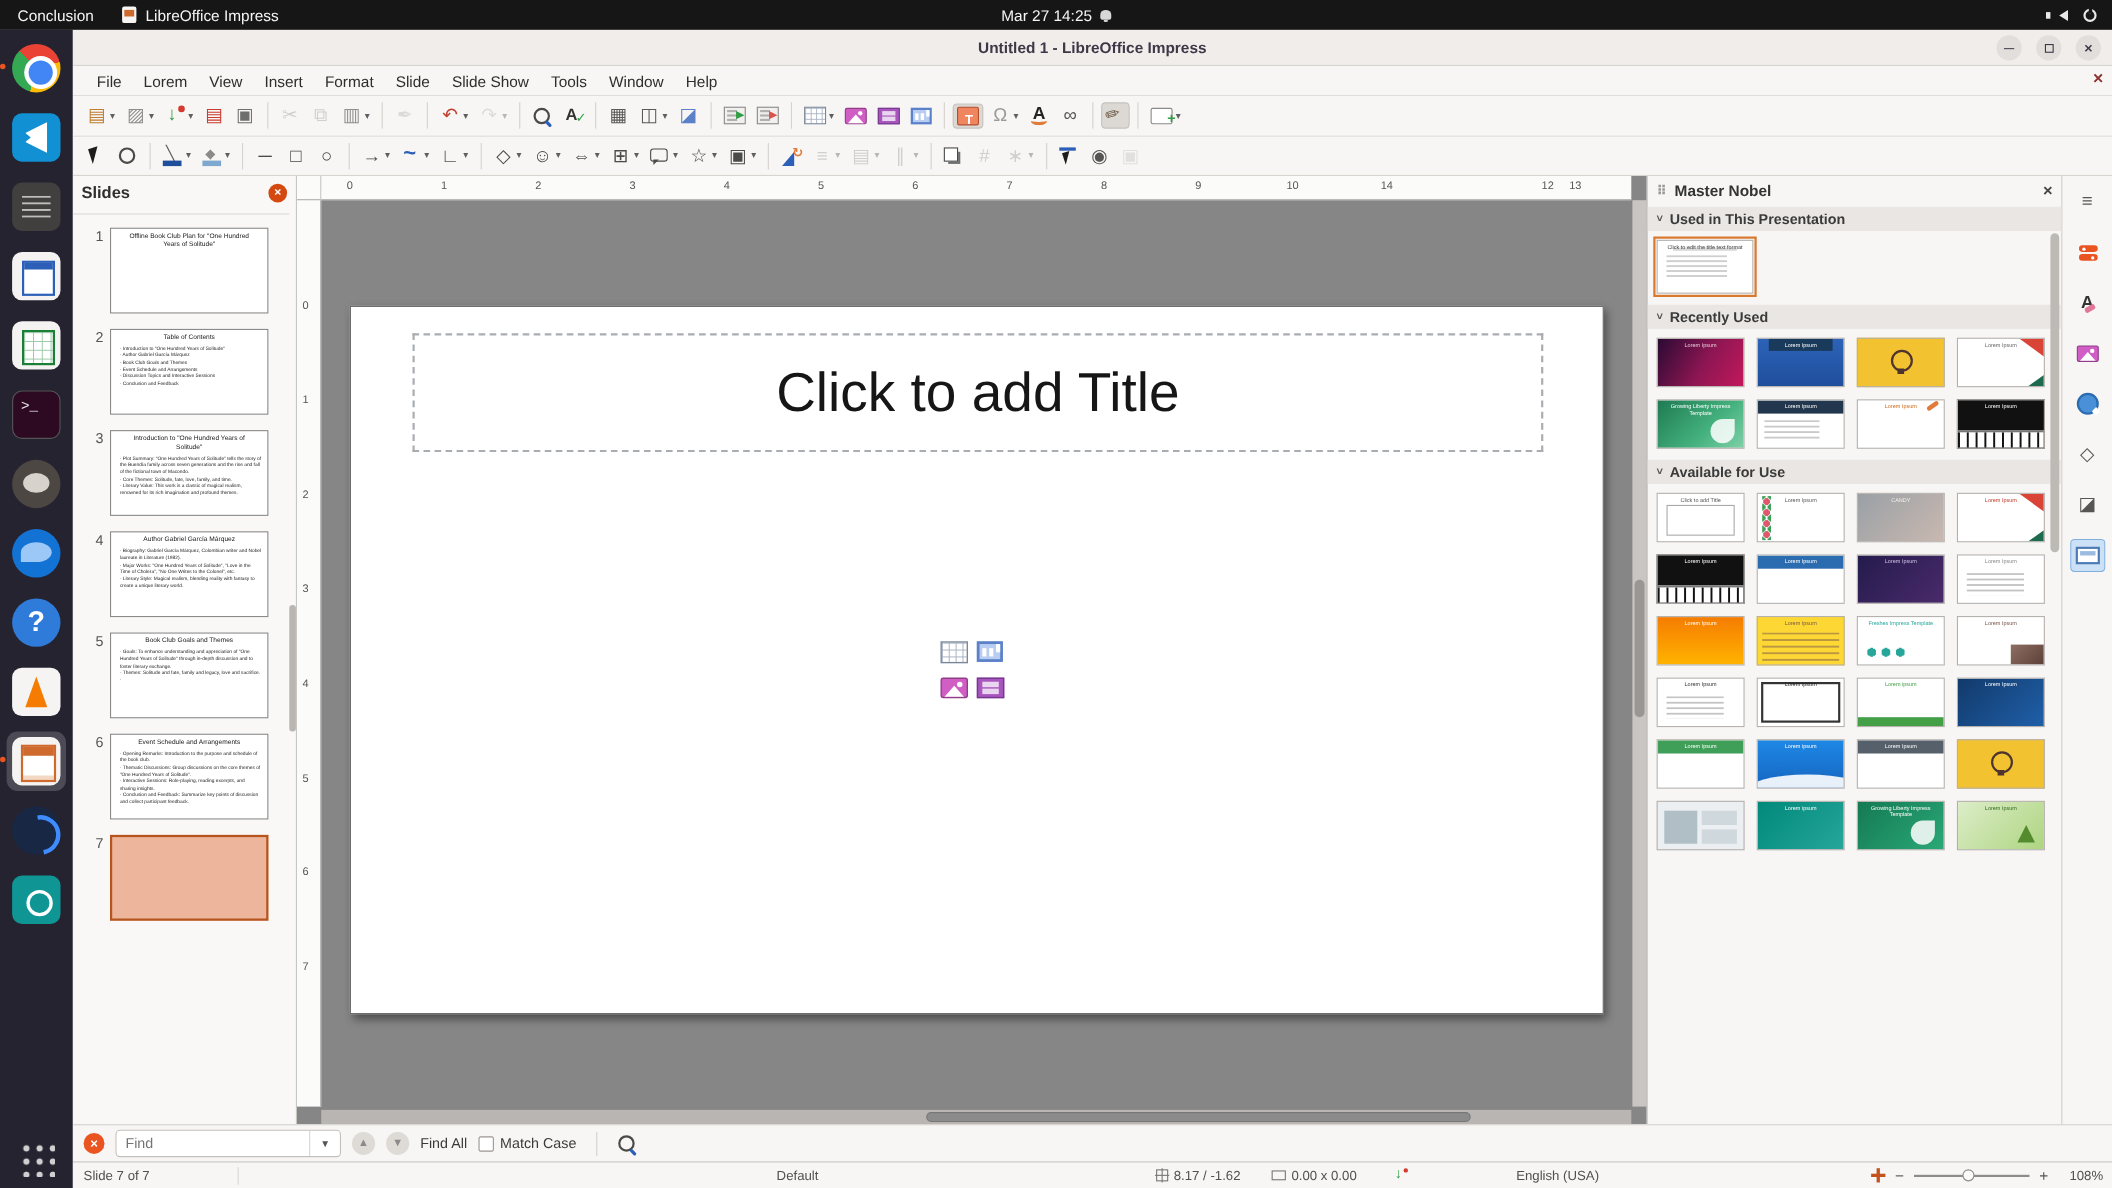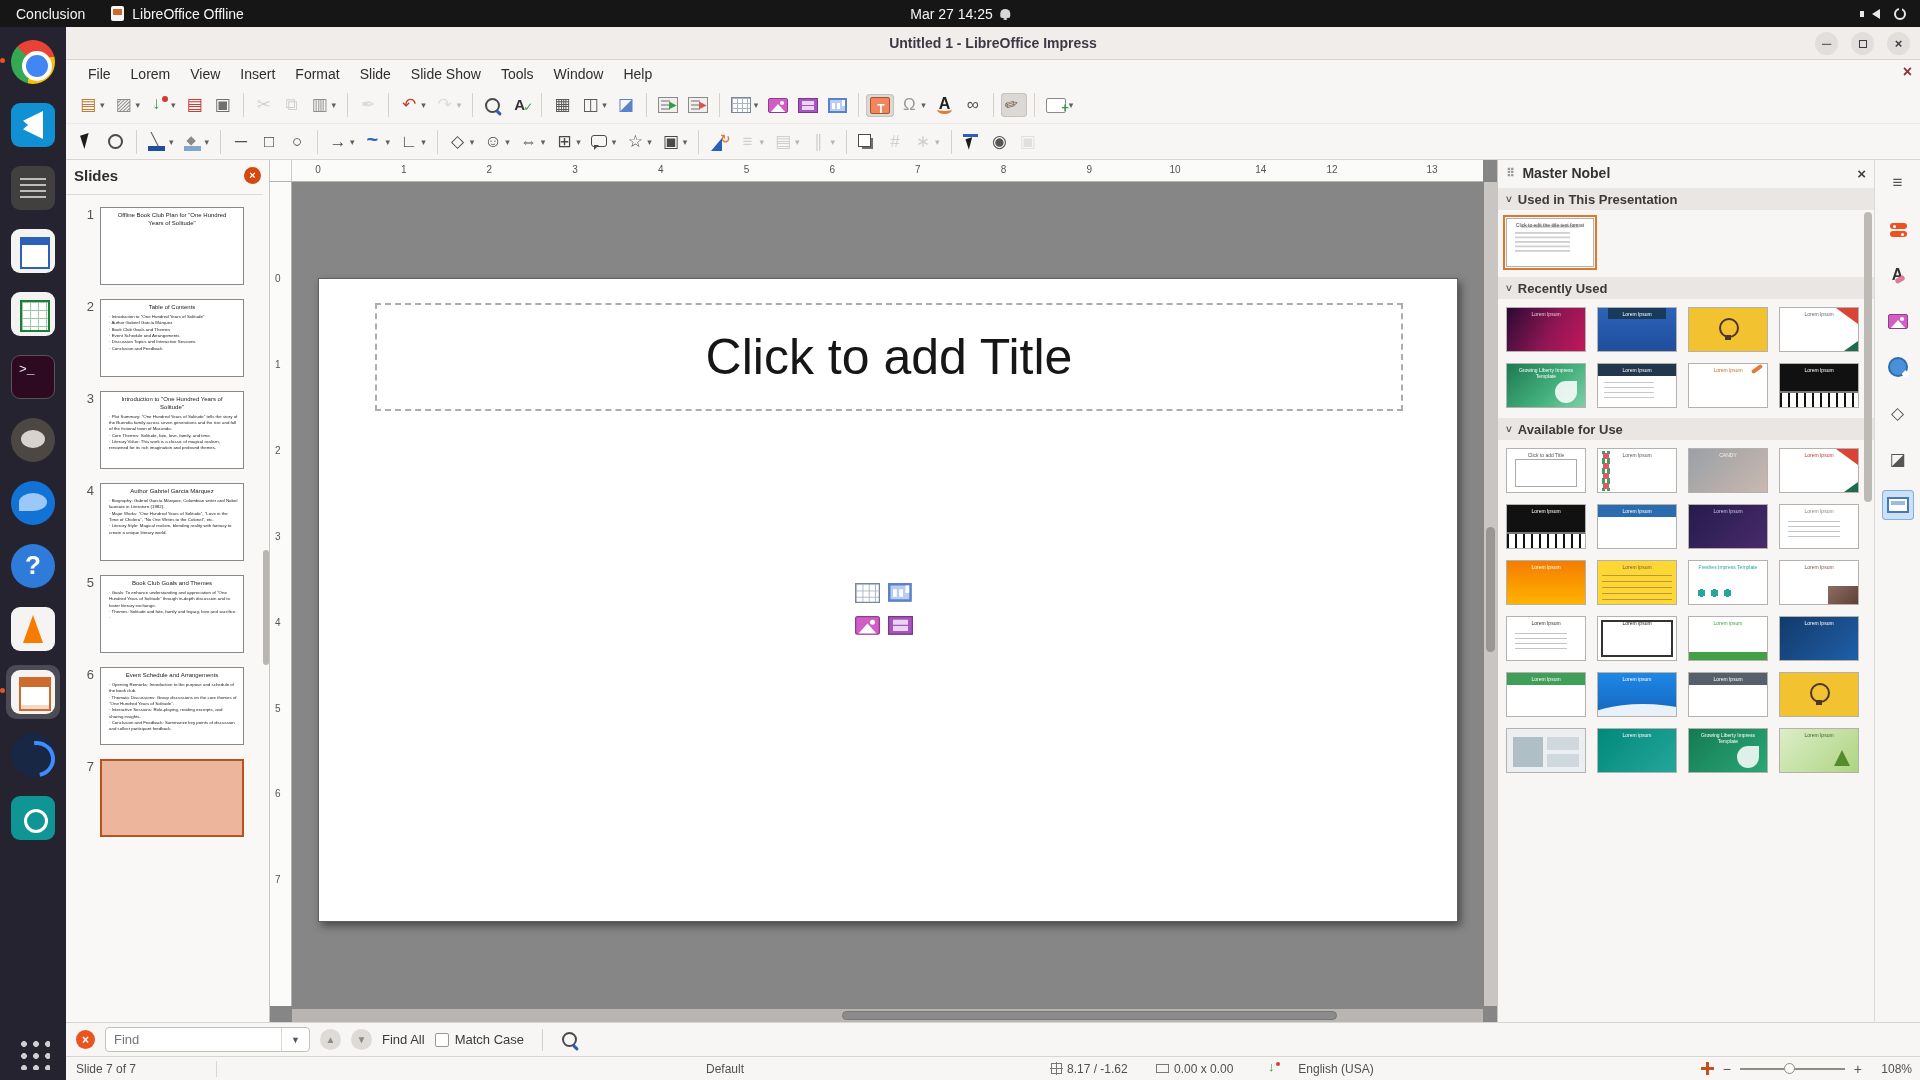--- a/index.html
+++ b/index.html
@@ -263,21 +263,21 @@
   
   #statusbar { position:absolute; left:66px; top:1056px; width:1854px; height:24px; background:#f7f6f4; border-top:1px solid #d8d4d0;
                font-size:12px; color:#50504e; display:flex; align-items:center; }
   #statusbar .sb-item { padding:0 10px; white-space:nowrap; }
   .sb-sep { width:1px; height:16px; background:#dad6d2; }
   #sb-slideinfo { width:150px; }
   #sb-style { position:absolute; left:630px; }
   #sb-pos { position:absolute; left:985px; display:flex; align-items:center; gap:5px; }
   #sb-size { position:absolute; left:1090px; display:flex; align-items:center; gap:5px; }
   #sb-mod { position:absolute; left:1200px; }
-  #sb-lang { position:absolute; left:1180px; width:180px; text-align:center; }
+  #sb-lang { position:absolute; left:1260px; width:180px; text-align:center; }
   .ico-pos { width:11px; height:11px; border:1px solid #777; position:relative; }
   .ico-pos::after { content:""; position:absolute; left:4px; top:-2px; width:1px; height:13px; background:#777; box-shadow:-6px 6px 0 13px transparent; }
   .ico-pos::before { content:""; position:absolute; left:-2px; top:4px; width:13px; height:1px; background:#777; }
   .ico-size { width:13px; height:9px; border:1px solid #777; }
   .ico-modified { position:relative; width:14px; height:14px; }
   .ico-modified::before { content:"↓"; position:absolute; left:2px; top:-3px; color:#2f9e44; font-weight:bold; font-size:13px; }
   .ico-modified::after { content:""; position:absolute; right:0; top:0; width:4px; height:4px; border-radius:50%; background:#d43a2f; }
   #sb-zoomgrp { position:absolute; right:58px; display:flex; align-items:center; gap:9px; }
   .ico-fit { width:13px; height:13px; position:relative; }
   .ico-fit::before { content:""; position:absolute; left:5px; top:0; width:3px; height:13px; background:#c4521f; }
@@ -290,21 +290,21 @@
   .txt { white-space:nowrap; }
 </style>
 </head>
 <body>
 
 <div id="topbar">
   <div class="tb-left">
     <span>Conclusion</span>
     <span class="appid">
       <span class="impress-mini"></span>
-      <span>LibreOffice Offline</span>
+      <span>LibreOffice Impress</span>
     </span>
   </div>
   <span class="clock">
     <span>Mar 27 14:25</span>
     <span class="ico-bell"></span>
   </span>
   <span class="tb-right">
     <span class="ico-speaker"></span>
     <span class="ico-power"></span>
   </span>
@@ -681,21 +681,21 @@
       <div class="hr-num" style="left: 197.4px;">2</div>
       <div class="hr-num" style="left: 283.1px;">3</div>
       <div class="hr-num" style="left: 368.8px;">4</div>
       <div class="hr-num" style="left: 454.5px;">5</div>
       <div class="hr-num" style="left: 540.2px;">6</div>
       <div class="hr-num" style="left: 625.9px;">7</div>
       <div class="hr-num" style="left: 711.6px;">8</div>
       <div class="hr-num" style="left: 797.3px;">9</div>
       <div class="hr-num" style="left: 883px;">10</div>
       <div class="hr-num" style="left: 968.7px;">14</div>
-      <div class="hr-num" style="left: 1040px;">12</div>
+      <div class="hr-num" style="left: 1115px;">12</div>
       <div class="hr-num" style="left: 1140.1px;">13</div>
     </div>
   <div id="vruler">
       <div class="vr-num" style="top: 96px;">0</div>
       <div class="vr-num" style="top: 181.9px;">1</div>
       <div class="vr-num" style="top: 267.8px;">2</div>
       <div class="vr-num" style="top: 353.7px;">3</div>
       <div class="vr-num" style="top: 439.6px;">4</div>
       <div class="vr-num" style="top: 525.5px;">5</div>
       <div class="vr-num" style="top: 611.4px;">6</div>

